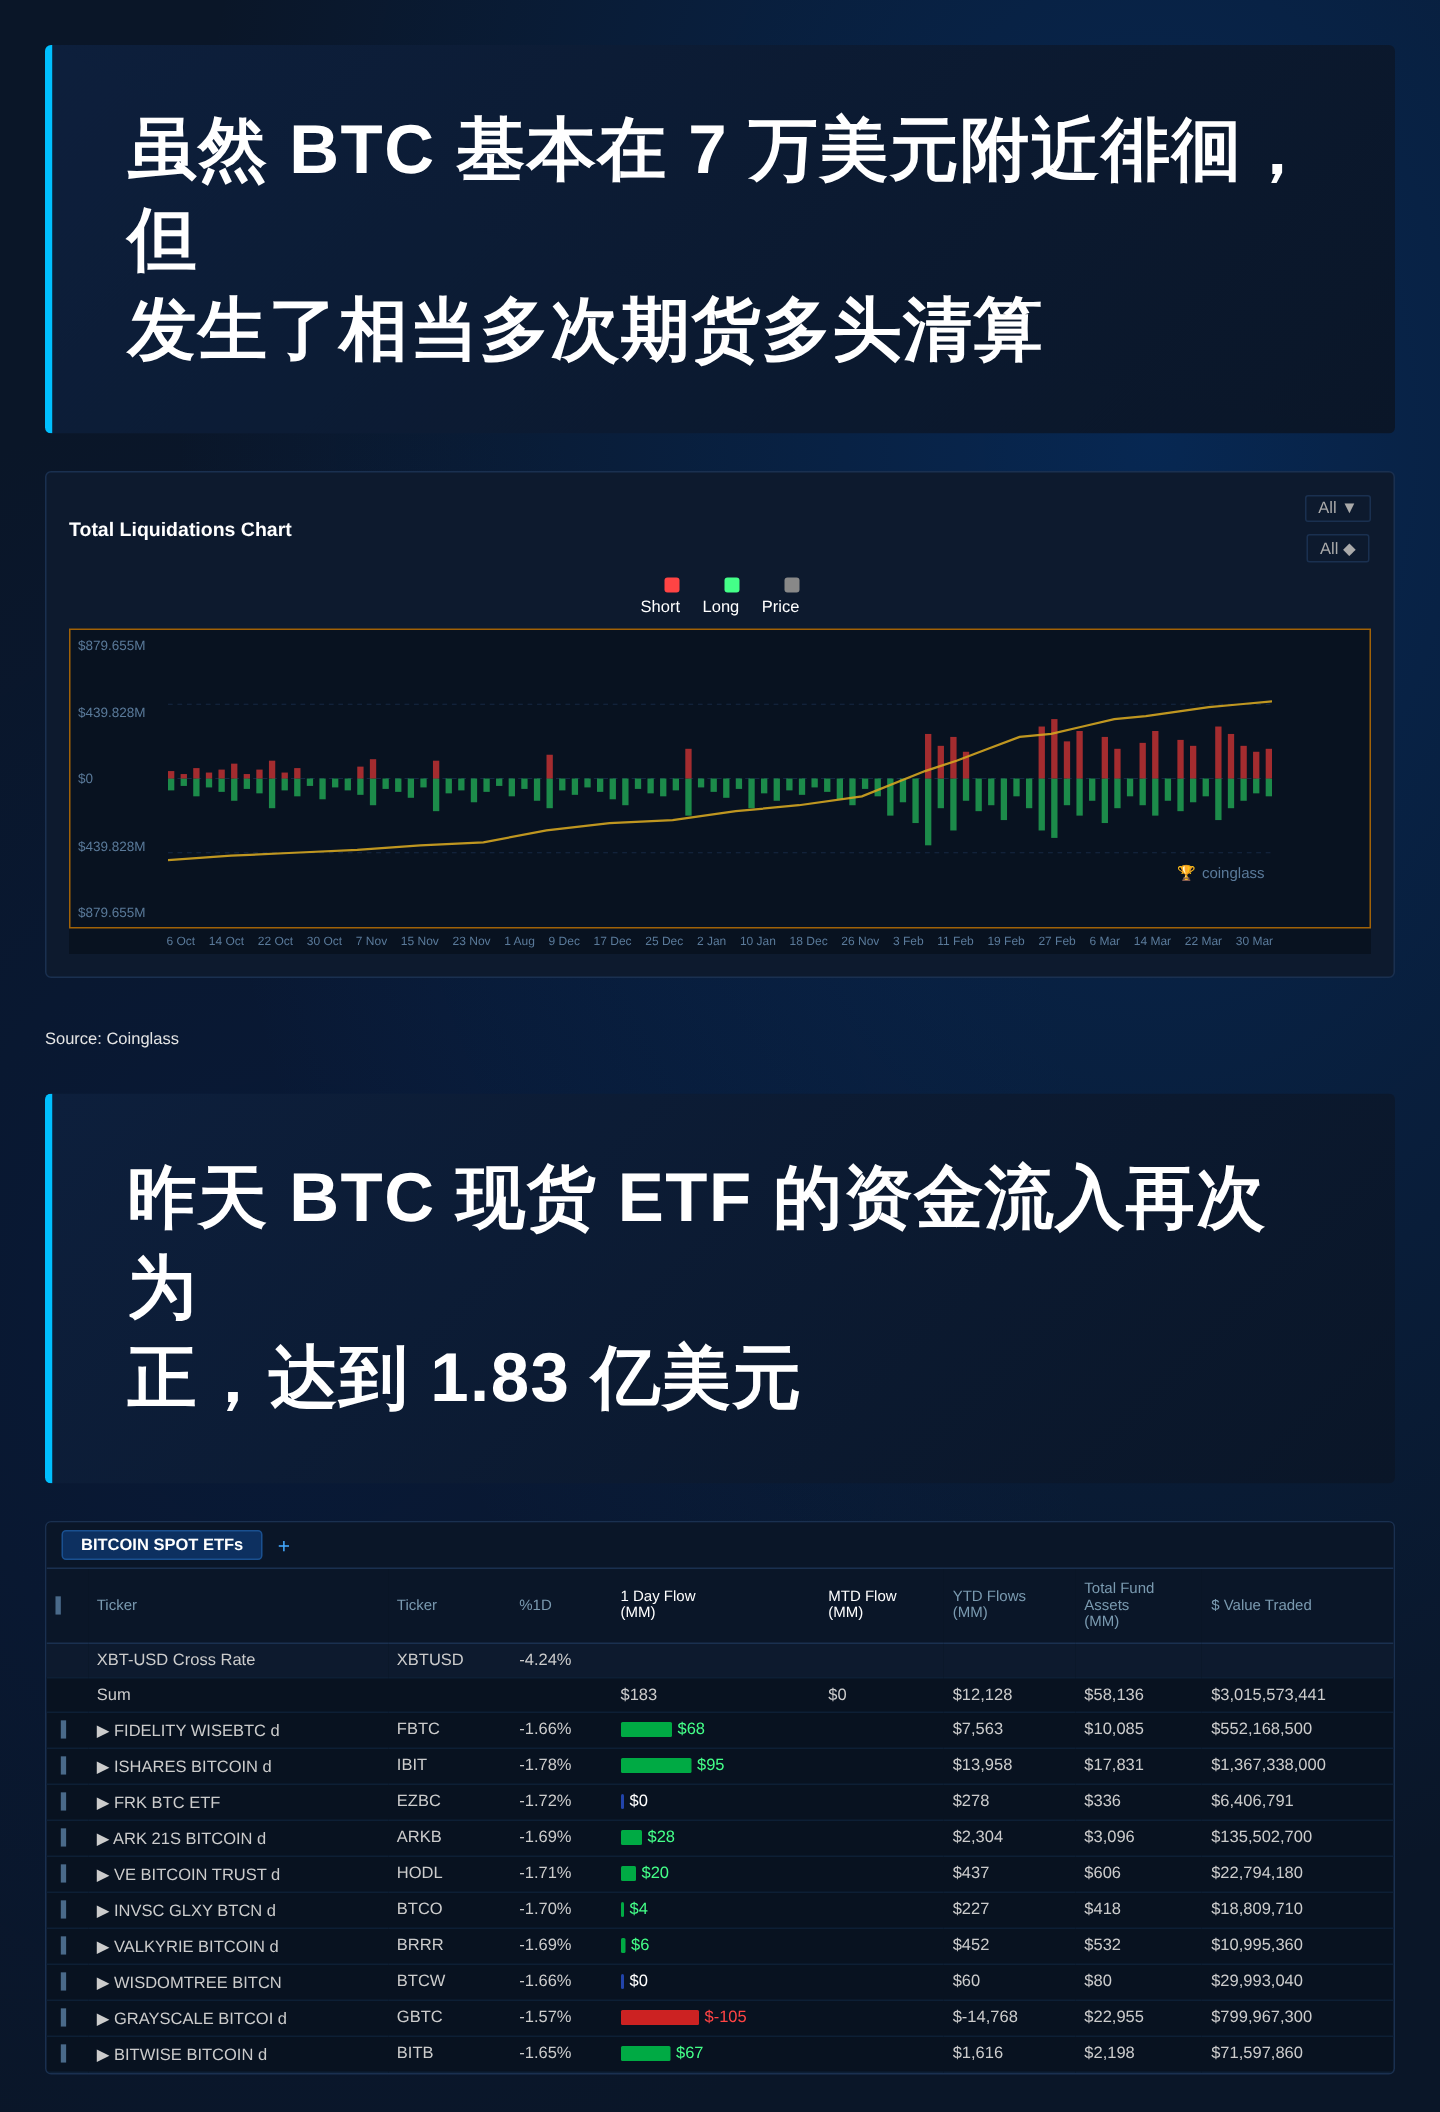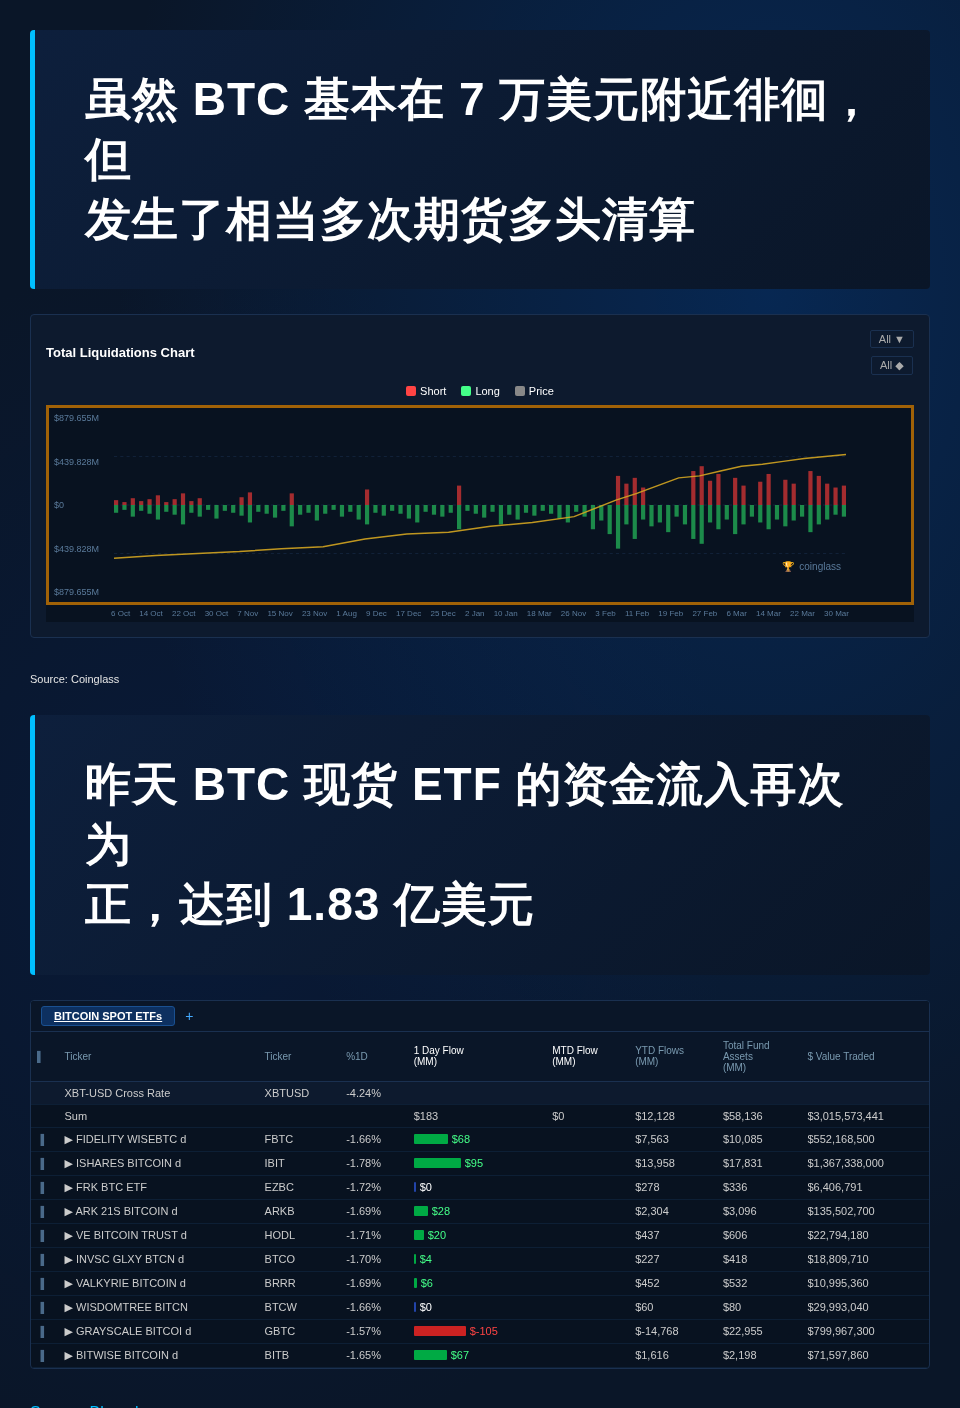--- a/index.html
+++ b/index.html
@@ -89,39 +89,40 @@
     .chart-legend {
       display: flex;
       gap: 15px;
       justify-content: center;
       margin-bottom: 8px;
       font-size: 11px;
     }
 
     .legend-item {
       display: flex;
-      align-items: center;
+      align-items: flex-end;
       gap: 4px;
+      flex-direction: column;
     }
 
     .legend-dot {
       width: 10px;
       height: 10px;
       border-radius: 2px;
     }
 
     .dot-short { background: #ff4444; }
     .dot-long { background: #44ff88; }
     .dot-price { background: #888; }
 
     .chart-area {
       position: relative;
       height: 200px;
       background: #081220;
-      border: 3px solid #a16207;
+      border: 1px solid #a16207;
       overflow: hidden;
     }
 
     .chart-y-labels-left {
       position: absolute;
       left: 0;
       top: 0;
       bottom: 0;
       width: 65px;
       display: flex;
@@ -218,21 +219,20 @@
     }
 
     .etf-tab {
       background: #0d3060;
       border: 1px solid #1a5090;
       color: #fff;
       padding: 3px 12px;
       font-size: 11px;
       border-radius: 3px;
       font-weight: 600;
-      text-decoration: underline;
     }
 
     .etf-tab-plus {
       color: #4af;
       font-size: 14px;
       cursor: pointer;
     }
 
     .etf-table {
       width: 100%;
@@ -526,21 +526,21 @@
       <span>30 Oct</span>
       <span>7 Nov</span>
       <span>15 Nov</span>
       <span>23 Nov</span>
       <span>1 Aug</span>
       <span>9 Dec</span>
       <span>17 Dec</span>
       <span>25 Dec</span>
       <span>2 Jan</span>
       <span>10 Jan</span>
-      <span>18 Mar</span>
+      <span>18 Dec</span>
       <span>26 Nov</span>
       <span>3 Feb</span>
       <span>11 Feb</span>
       <span>19 Feb</span>
       <span>27 Feb</span>
       <span>6 Mar</span>
       <span>14 Mar</span>
       <span>22 Mar</span>
       <span>30 Mar</span>
     </div>

